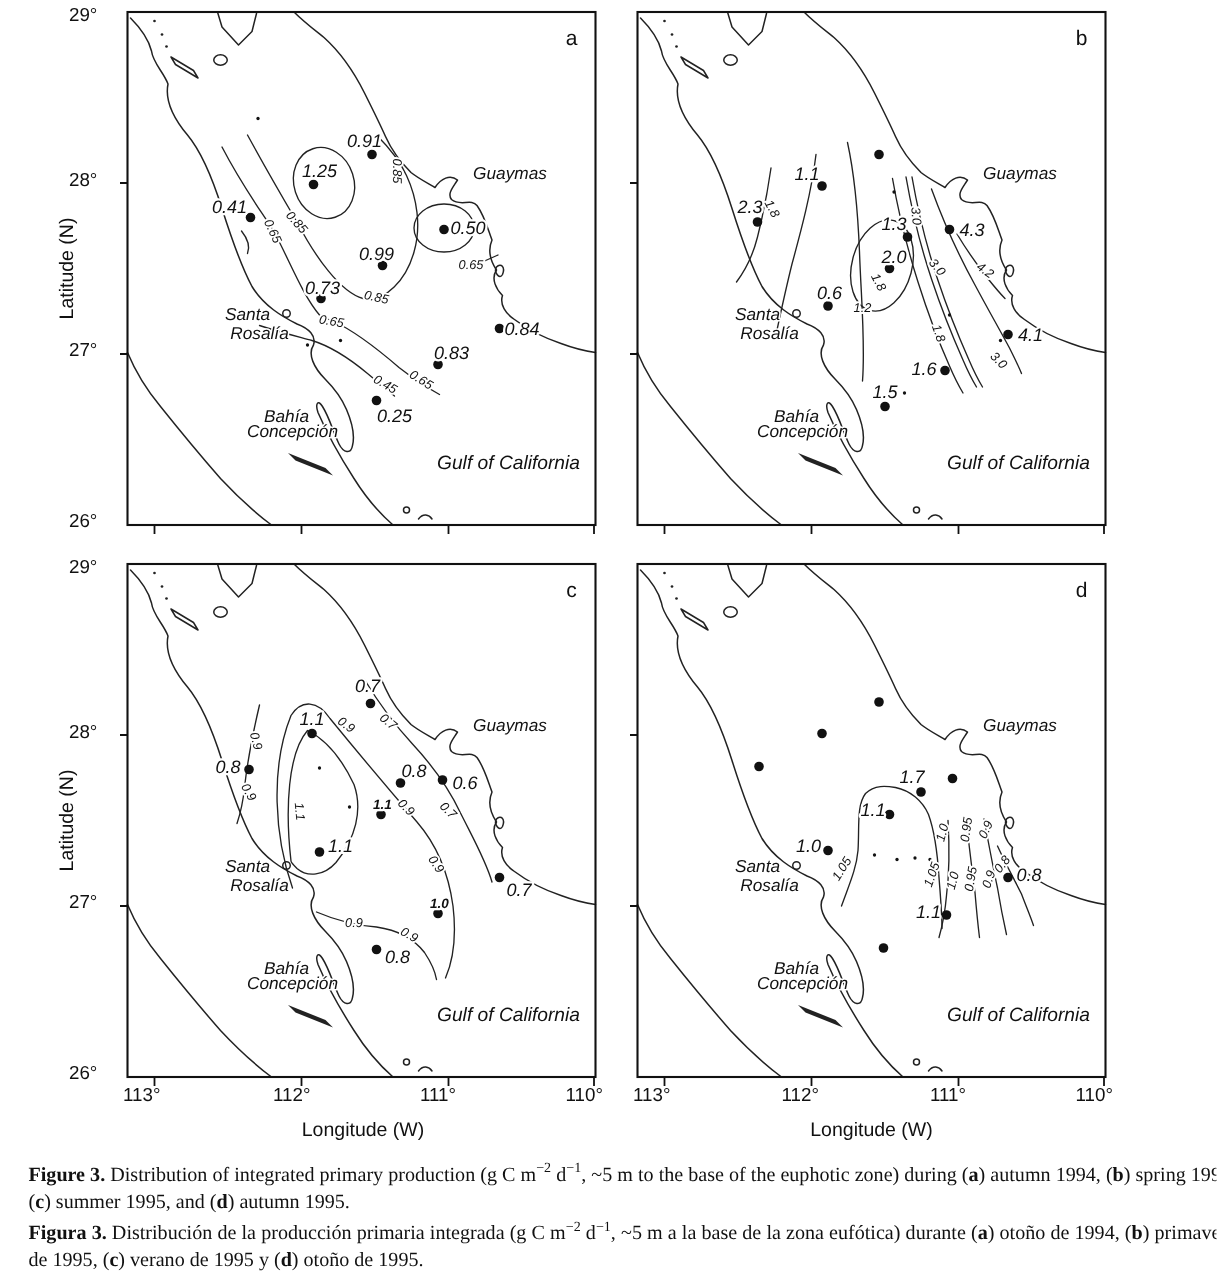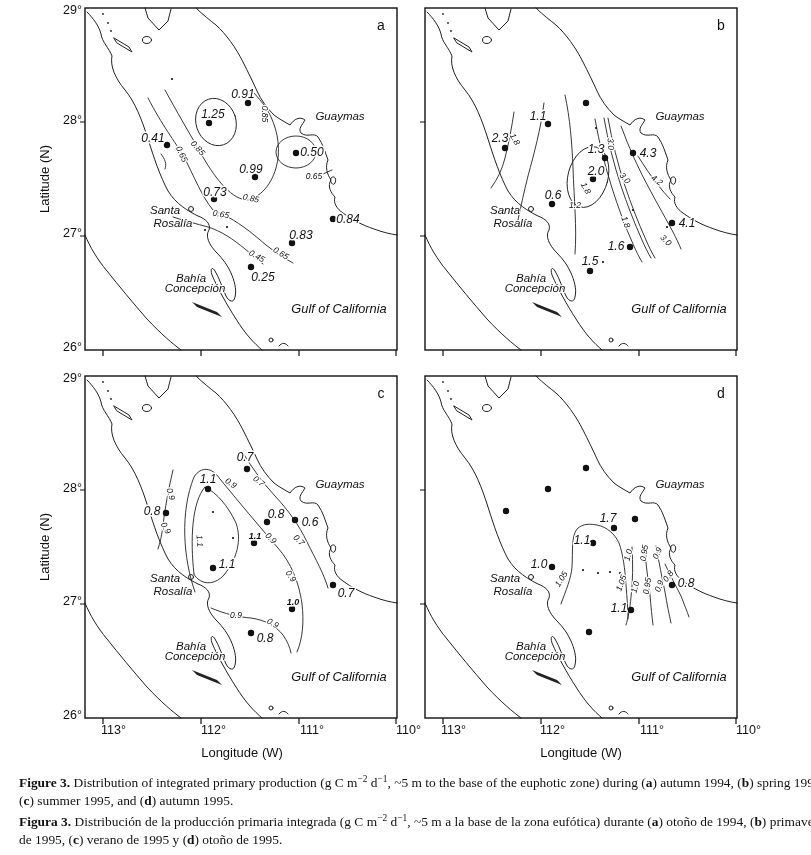--- a/index.html
+++ b/index.html
@@ -16,22 +16,22 @@
   .val{font:italic 12px "Liberation Sans",sans-serif;text-anchor:middle;dominant-baseline:central;
        paint-order:stroke;stroke:#fff;stroke-width:3px;stroke-linejoin:round}
   .val.sm{font-size:9px;font-weight:bold}
   .clab{font:italic 8.5px "Liberation Sans",sans-serif;text-anchor:middle;dominant-baseline:central;
        paint-order:stroke;stroke:#fff;stroke-width:2.6px;stroke-linejoin:round}
   .place{font:italic 11.5px "Liberation Sans",sans-serif;text-anchor:middle;dominant-baseline:central;
        paint-order:stroke;stroke:#fff;stroke-width:2px;stroke-linejoin:round}
   .place.big{font-size:12.8px}
   .plet{font:14px "Liberation Sans",sans-serif;text-anchor:middle;dominant-baseline:central}
   .axis-num{position:absolute;font-size:12.5px;white-space:nowrap}
-  .lat{left:46px;width:36px;text-align:right}
-  .lon{top:723px;width:44px;text-align:right}
+  .lat{left:46px;width:36px;}
+  .lon{top:723px;width:44px;text-align:left}
   .axis-title{position:absolute;font-size:13px;white-space:nowrap}
   .rot{transform:translate(-50%,-50%) rotate(-90deg)}
   .hcent{transform:translateX(-50%)}
   .caption{position:absolute;left:19px;top:774px;width:805px;
        font-family:"Liberation Serif",serif;font-size:13.4px;line-height:18px;text-align:justify}
   .caption p{margin:0 0 3px 0}
   .cb{font-weight:bold}
   sup{font-size:70%;line-height:0}
 </style>
 </head>

